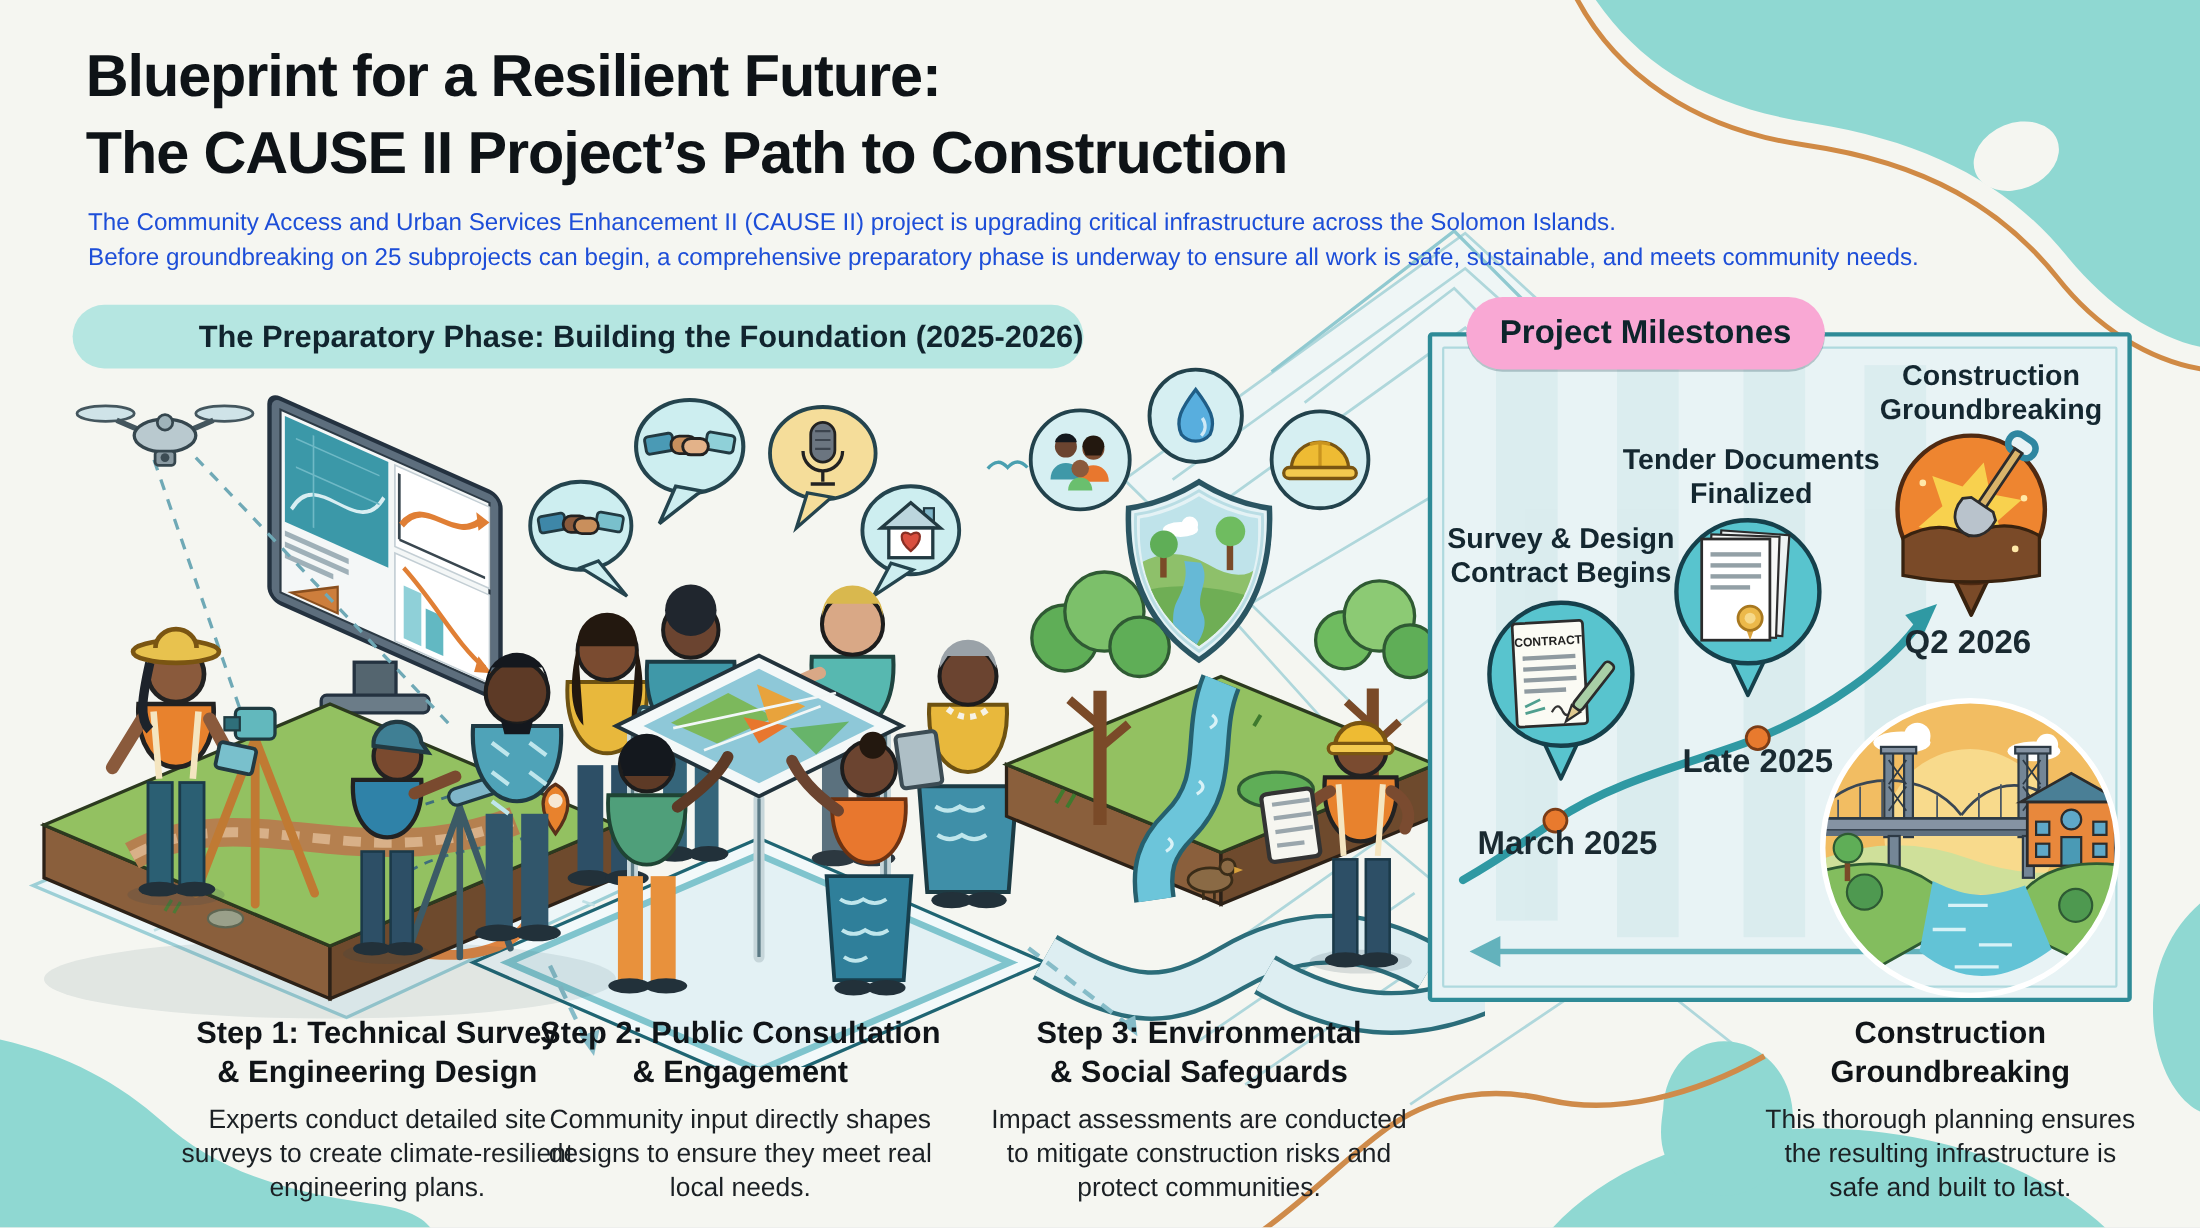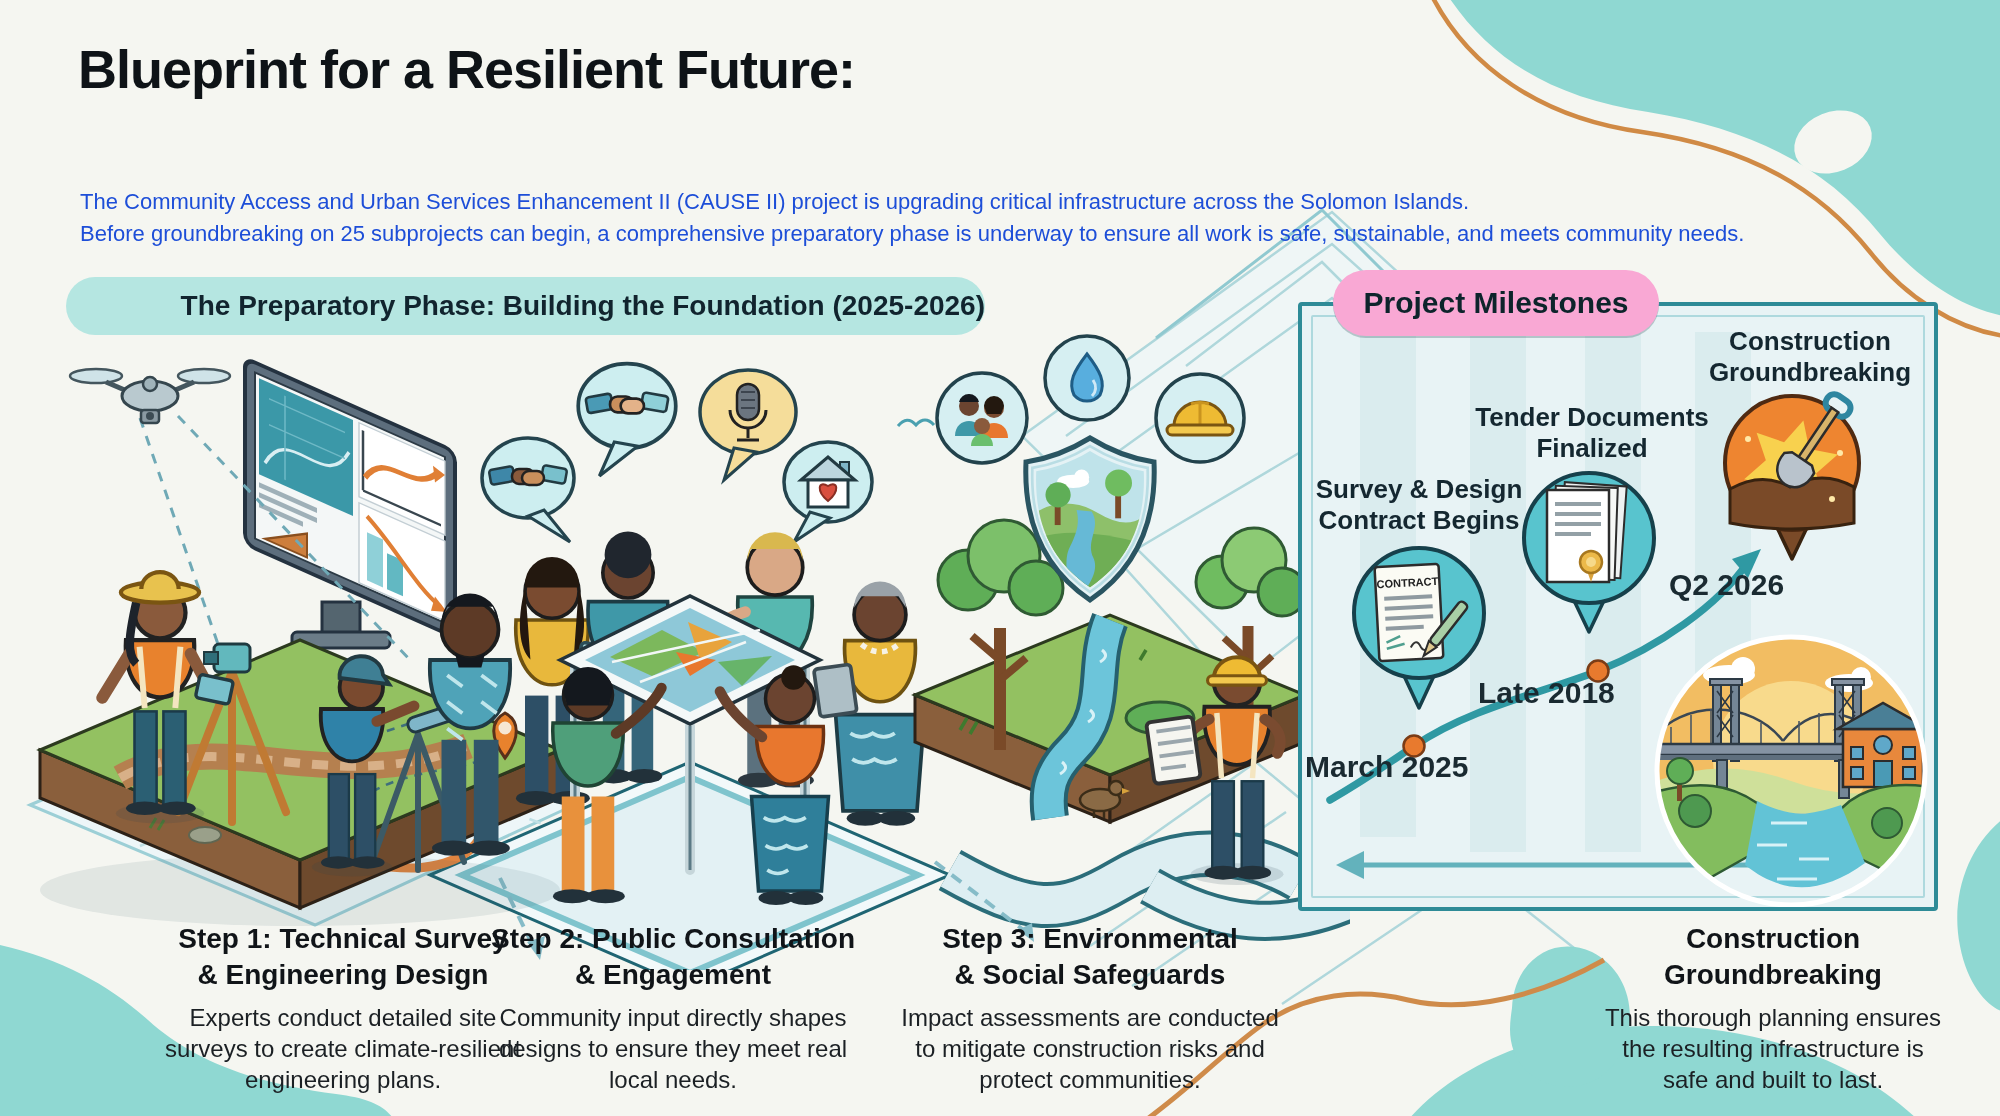--- a/index.html
+++ b/index.html
@@ -14,21 +14,21 @@
   .phase-banner{left:66px;top:277px;width:919px;height:58px;background:#b5e6e1;border-radius:29px;
     display:flex;align-items:center;justify-content:flex-end;font-weight:700;font-size:28px;color:#11242e;}
   .ms-banner{left:1333px;top:270px;width:326px;height:66px;background:#f9a8d4;border-radius:33px;z-index:6;
     display:flex;align-items:center;justify-content:center;font-weight:700;font-size:30px;color:#0d242b;
     box-shadow:0 2px 0 rgba(20,60,70,.25);}
   
   .panel{left:1298px;top:302px;width:632px;height:601px;background:#e8f3f5;border:4px solid #2e8b97;
     border-radius:4px;z-index:5;overflow:visible;}
   .panel-inner{position:absolute;left:9px;top:9px;right:9px;bottom:9px;border:2px solid #aed9de;border-radius:2px;}
   .ms-label{position:absolute;width:240px;text-align:center;font-weight:700;font-size:26px;line-height:31px;color:#142730;}
-  .ms-date{position:absolute;width:240px;font-weight:700;font-size:30px;color:#1a2a31;}
+  .ms-date{position:absolute;width:240px;text-align:center;font-weight:700;font-size:30px;color:#1a2a31;}
   
   .step{position:absolute;top:921px;text-align:center;}
   .step .st{font-size:28px;line-height:36px;font-weight:700;color:#101418;}
   .step .sd{font-size:24px;line-height:31px;font-weight:400;color:#1b2024;margin-top:9px;}
   .s1{left:118px;width:450px;} .s2{left:448px;width:450px;} .s3{left:862px;width:456px;} .s4{left:1548px;width:450px;}
 </style>
 </head>
 <body>
 
 <div class="canvas">
@@ -55,20 +55,21 @@
     <g fill="#8fd8d2">
       <path d="M 1408 1120 C 1462 1058 1556 1024 1660 1026 C 1772 1028 1862 1066 1918 1120 Z"></path>
       <path d="M 1512 1008 C 1514 962 1552 934 1592 952 C 1632 972 1642 1026 1614 1064 C 1586 1100 1530 1092 1514 1052 C 1508 1036 1510 1022 1512 1008 Z"></path>
       <path d="M 2004 818 C 1968 846 1950 896 1960 946 C 1968 988 1990 1008 2004 1012 Z"></path>
     </g>
     <path fill="none" stroke="#cf8b4a" stroke-width="5" d="M 1146 1120 C 1198 1082 1228 1048 1266 1022 C 1308 994 1358 988 1408 1000 C 1468 1014 1540 996 1604 960"></path>
   </svg>
 
   <div class="abs title">
     <div>Blueprint for a Resilient Future:</div>
+    <div>The CAUSE II Project’s Path to Construction</div>
   </div>
   <div class="abs subtitle">
     <div>The Community Access and Urban Services Enhancement II (CAUSE II) project is upgrading critical infrastructure across the Solomon Islands.</div>
     <div>Before groundbreaking on 25 subprojects can begin, a comprehensive preparatory phase is underway to ensure all work is safe, sustainable, and meets community needs.</div>
   </div>
 
   <div class="abs phase-banner">
     <span>The Preparatory Phase: Building the Foundation (2025-2026)</span>
   </div>
   <div class="abs ms-banner">
@@ -551,21 +552,21 @@
     </div>
     <div class="ms-label" style="left:170px;top:96px">
       <div>Tender Documents</div>
       <div>Finalized</div>
     </div>
     <div class="ms-label" style="left:388px;top:20px">
       <div>Construction</div>
       <div>Groundbreaking</div>
     </div>
     <div class="ms-date" style="left:3px;top:444px">March 2025</div>
-    <div class="ms-date" style="left:176px;top:370px">Late 2018</div>
+    <div class="ms-date" style="left:176px;top:370px">Late 2025</div>
     <div class="ms-date" style="left:367px;top:262px">Q2 2026</div>
   </div>
 
   <div class="step s1">
     <div class="st">
       <div>Step 1: Technical Survey</div>
         <div>&amp; Engineering Design</div>
     </div>
     <div class="sd">
       <div>Experts conduct detailed site</div>

